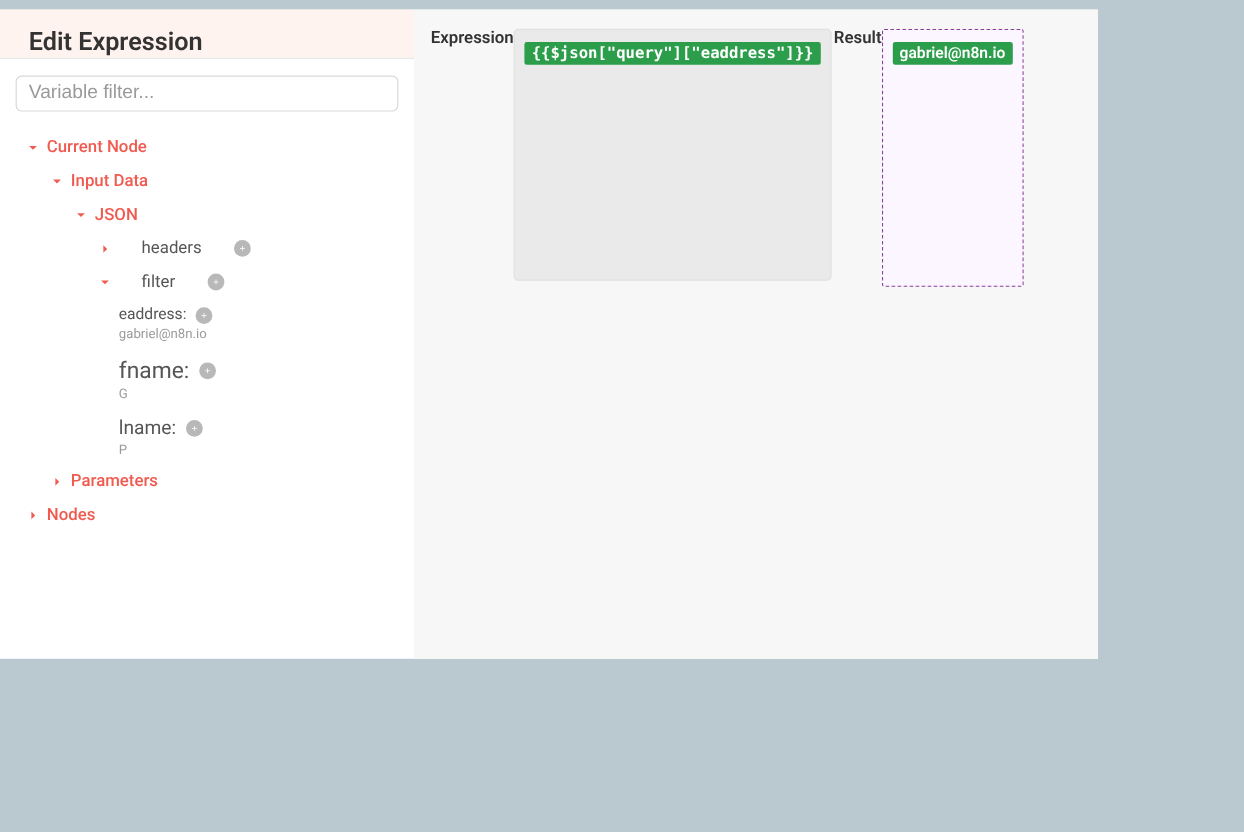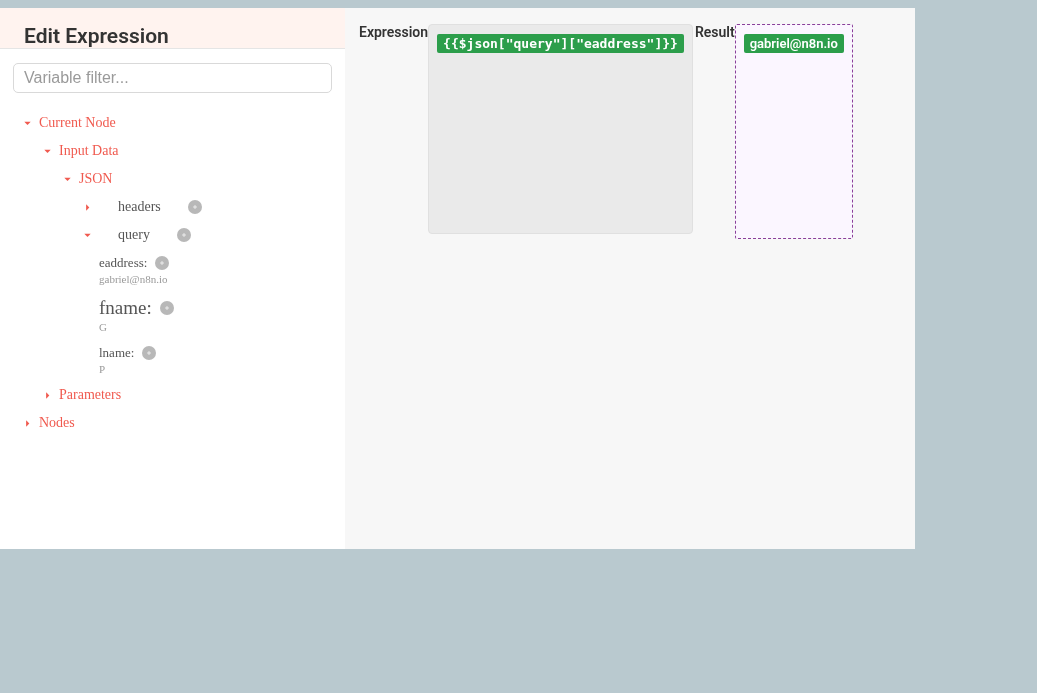--- a/index.html
+++ b/index.html
@@ -9,21 +9,21 @@
   
   .left { width: 345px; display: flex; flex-direction: column; }
   .left-header { background: #fff3ef; padding: 16px 24px 0 24px; }
   .left-title { font-size: 21px; font-weight: 600; color: #333; }
   .tab-row { margin-top: 20px; }
   .tab { text-align: center; color: #f05a4f; font-size: 15px; font-weight: 500; padding-bottom: 12px; border-bottom: 2px solid #f05a4f; }
   .hr { border: none; border-top: 1px solid #e5e5e5; }
   .filter-wrap { padding: 14px 13px 0 13px; }
   .filter-input { width: 100%; height: 30px; border: 1px solid #d9d9d9; border-radius: 5px; padding: 4px 10px; font-size: 16px; color: #0c4a6e; background: #fff; }
   .filter-input::placeholder { color: #9a9a9a; }
-  .tree { padding: 16px 13px 0 13px; font-size: 14px; font-family: Liberation Serif, serif; }
+  .tree { padding: 16px 13px 0 13px; font-size: 14px; }
   .node-row { display: flex; align-items: center; gap: 6px; padding: 6px 0; cursor: pointer; }
   .node-row.l0 { padding-left: 8px; }
   .node-row.l1 { padding-left: 28px; }
   .node-row.l2 { padding-left: 48px; }
   .node-row.l3 { padding-left: 68px; gap: 25px; }
   .node-row.l4 { padding-left: 86px; flex-direction: column; align-items: flex-start; gap: 2px; }
   .leaf-line { display: flex; align-items: center; gap: 6px; }
   .leaf-val { color: #9a9a9a; font-size: 11px; margin-left: 0; }
   .chev { width: 12px; height: 12px; display: inline-flex; align-items: center; justify-content: center; }
   .red { color: #f05a4f; }
@@ -105,21 +105,21 @@
             </svg>
         </span>
       </div>
 
       <div class="node-row l3">
         <span class="chev red">
           <svg width="11" height="11" viewBox="0 0 24 24" fill="currentColor">
               <path d="M5 8l7 7 7-7z"></path>
             </svg>
         </span>
-        <span class="clickable">query</span>
+        <span class="clickable">filter</span>
         <span class="badge">
           <svg width="8" height="8" viewBox="0 0 24 24" fill="white">
               <circle cx="12" cy="12" r="12" fill="#b8b8b8"></circle>
               <rect x="11" y="6" width="2" height="12" fill="white"></rect>
               <rect x="6" y="11" width="12" height="2" fill="white"></rect>
             </svg>
         </span>
       </div>
 
       <div class="node-row l4">
@@ -145,21 +145,21 @@
                 <rect x="11" y="6" width="2" height="12" fill="white"></rect>
                 <rect x="6" y="11" width="12" height="2" fill="white"></rect>
               </svg>
           </span>
         </div>
         <span class="leaf-val">G</span>
       </div>
 
       <div class="node-row l4">
         <div class="leaf-line">
-          <span class="dark" style="font-size:13px">lname:</span>
+          <span class="dark" style="font-size:16px">lname:</span>
           <span class="badge">
             <svg width="8" height="8" viewBox="0 0 24 24" fill="white">
                 <circle cx="12" cy="12" r="12" fill="#b8b8b8"></circle>
                 <rect x="11" y="6" width="2" height="12" fill="white"></rect>
                 <rect x="6" y="11" width="12" height="2" fill="white"></rect>
               </svg>
           </span>
         </div>
         <span class="leaf-val">P</span>
       </div>

